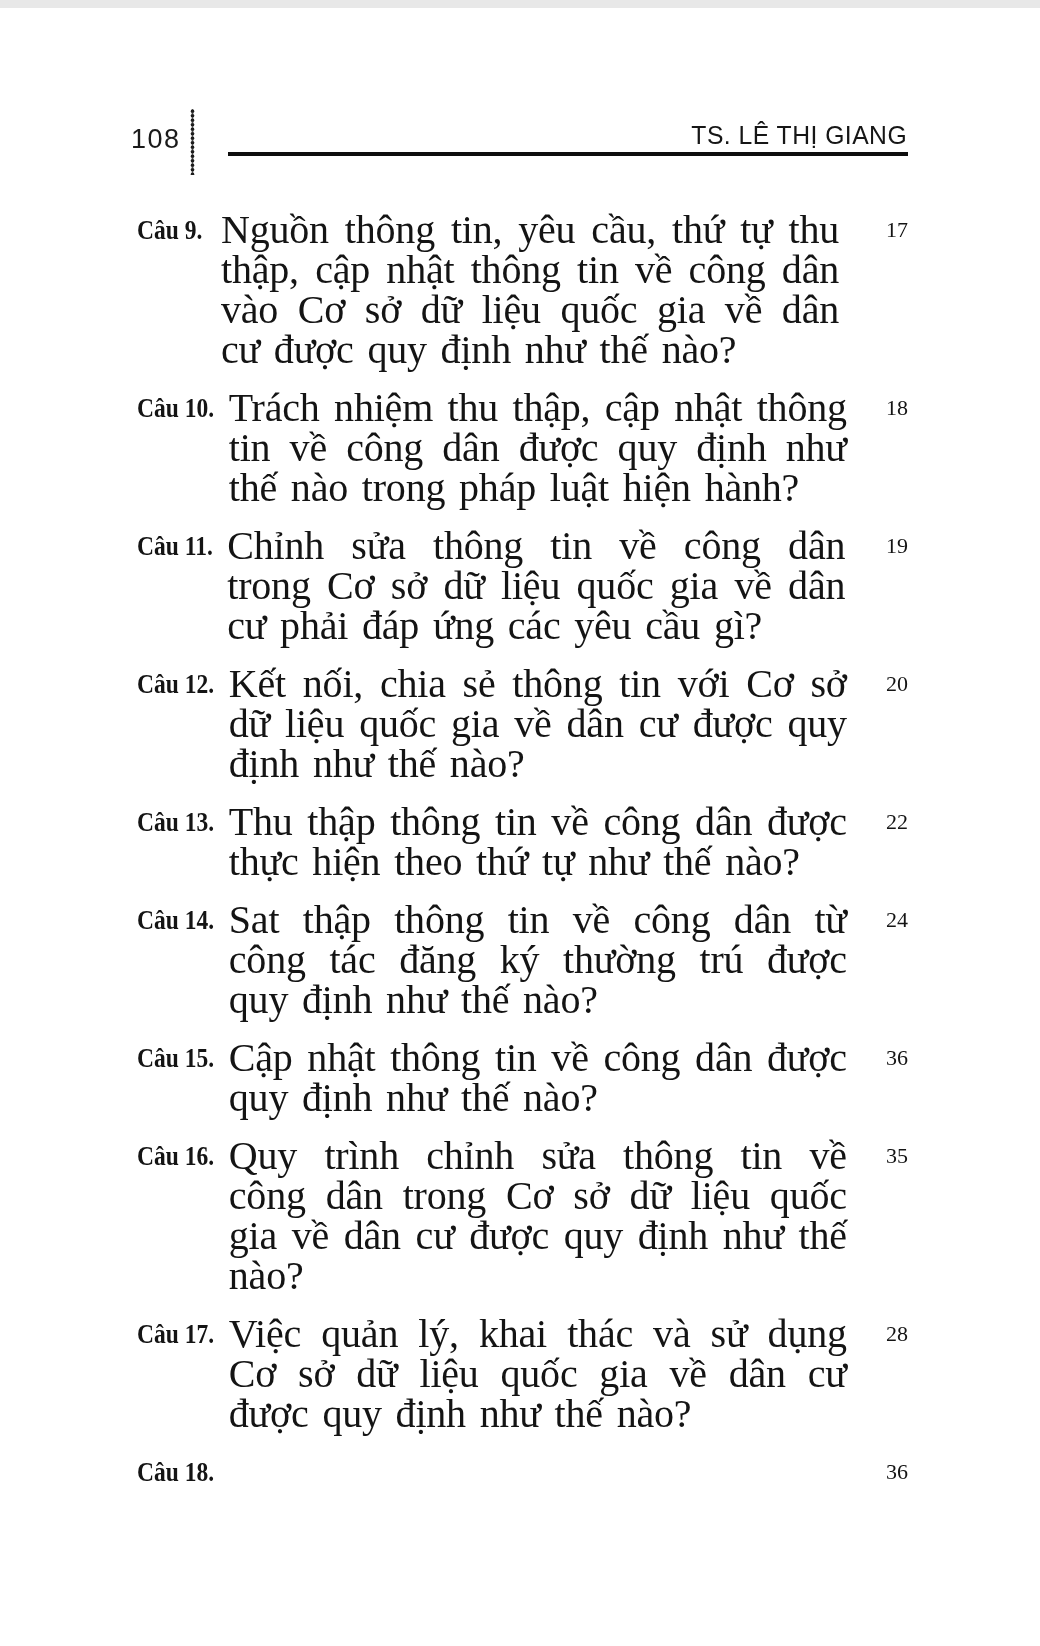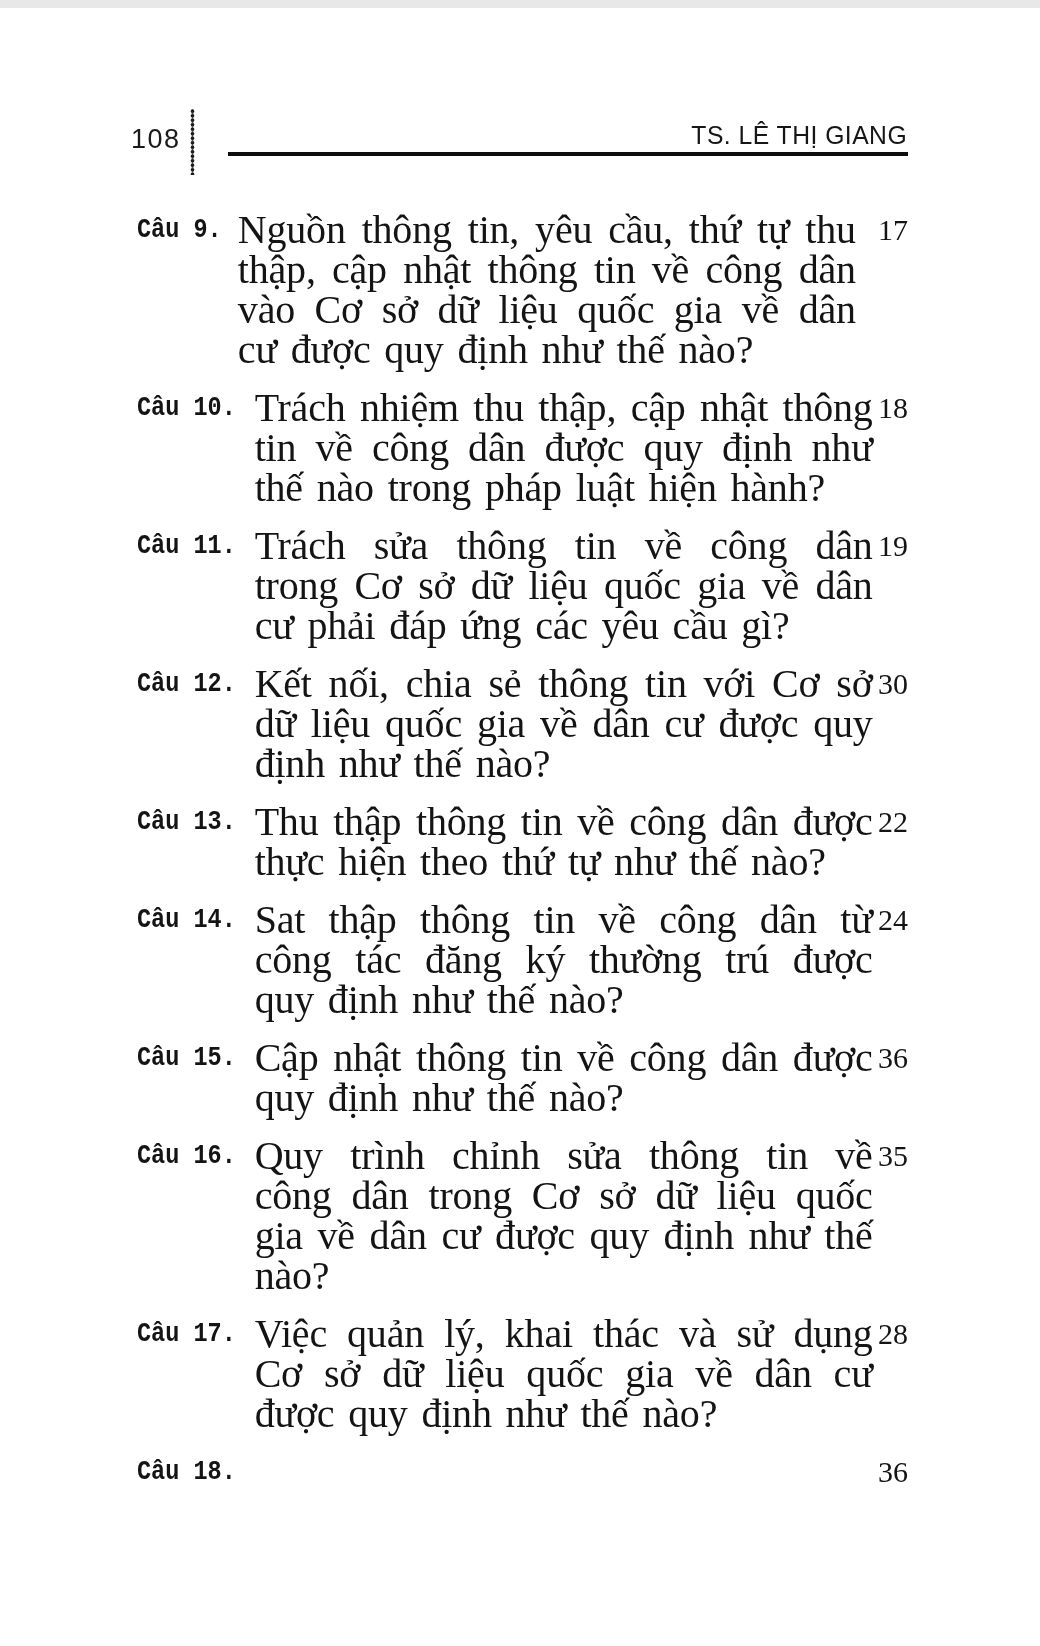--- a/index.html
+++ b/index.html
@@ -60,21 +60,21 @@
     top: 202px;
     width: 771px;
   }
   .entry {
     display: flex;
     align-items: flex-start;
     margin-bottom: 18px;
   }
   .entry-label {
     flex: 0 0 84px;
-    font-family: Liberation Mono, monospace;
+    font-family: Liberation Serif, serif;
     font-weight: bold;
     font-size: 28px;
     line-height: 40px;
     white-space: nowrap;
     overflow: visible;
   }
   .entry-label-text {
     display: inline-block;
     transform: scaleX(0.84);
     transform-origin: 0 50%;
@@ -86,21 +86,21 @@
     font-size: 40px;
     line-height: 40px;
     text-align: justify;
     word-spacing: 4px;
     letter-spacing: -0.2px;
   }
   .entry-page {
     flex: 1 1 auto;
     text-align: right;
     font-family: "Liberation Serif", "DejaVu Serif", serif;
-    font-size: 30px;
+    font-size: 22px;
     line-height: 40px;
   }
 </style>
 </head>
 <body>
 
 <div class="page">
 
   <span class="folio">108</span>
 
@@ -118,28 +118,28 @@
     </div>
 
     <div class="entry">
       <span class="entry-label"><span class="entry-label-text">Câu 10.</span></span>
       <span class="entry-question">Trách nhiệm thu thập, cập nhật thông tin về công dân được quy định như thế nào trong pháp luật hiện hành?</span>
       <span class="entry-page">18</span>
     </div>
 
     <div class="entry">
       <span class="entry-label"><span class="entry-label-text">Câu 11.</span></span>
-      <span class="entry-question">Trách sửa thông tin về công dân trong Cơ sở dữ liệu quốc gia về dân cư phải đáp ứng các yêu cầu gì?</span>
+      <span class="entry-question">Chỉnh sửa thông tin về công dân trong Cơ sở dữ liệu quốc gia về dân cư phải đáp ứng các yêu cầu gì?</span>
       <span class="entry-page">19</span>
     </div>
 
     <div class="entry">
       <span class="entry-label"><span class="entry-label-text">Câu 12.</span></span>
       <span class="entry-question">Kết nối, chia sẻ thông tin với Cơ sở dữ liệu quốc gia về dân cư được quy định như thế nào?</span>
-      <span class="entry-page">30</span>
+      <span class="entry-page">20</span>
     </div>
 
     <div class="entry">
       <span class="entry-label"><span class="entry-label-text">Câu 13.</span></span>
       <span class="entry-question">Thu thập thông tin về công dân được thực hiện theo thứ tự như thế nào?</span>
       <span class="entry-page">22</span>
     </div>
 
     <div class="entry">
       <span class="entry-label"><span class="entry-label-text">Câu 14.</span></span>

